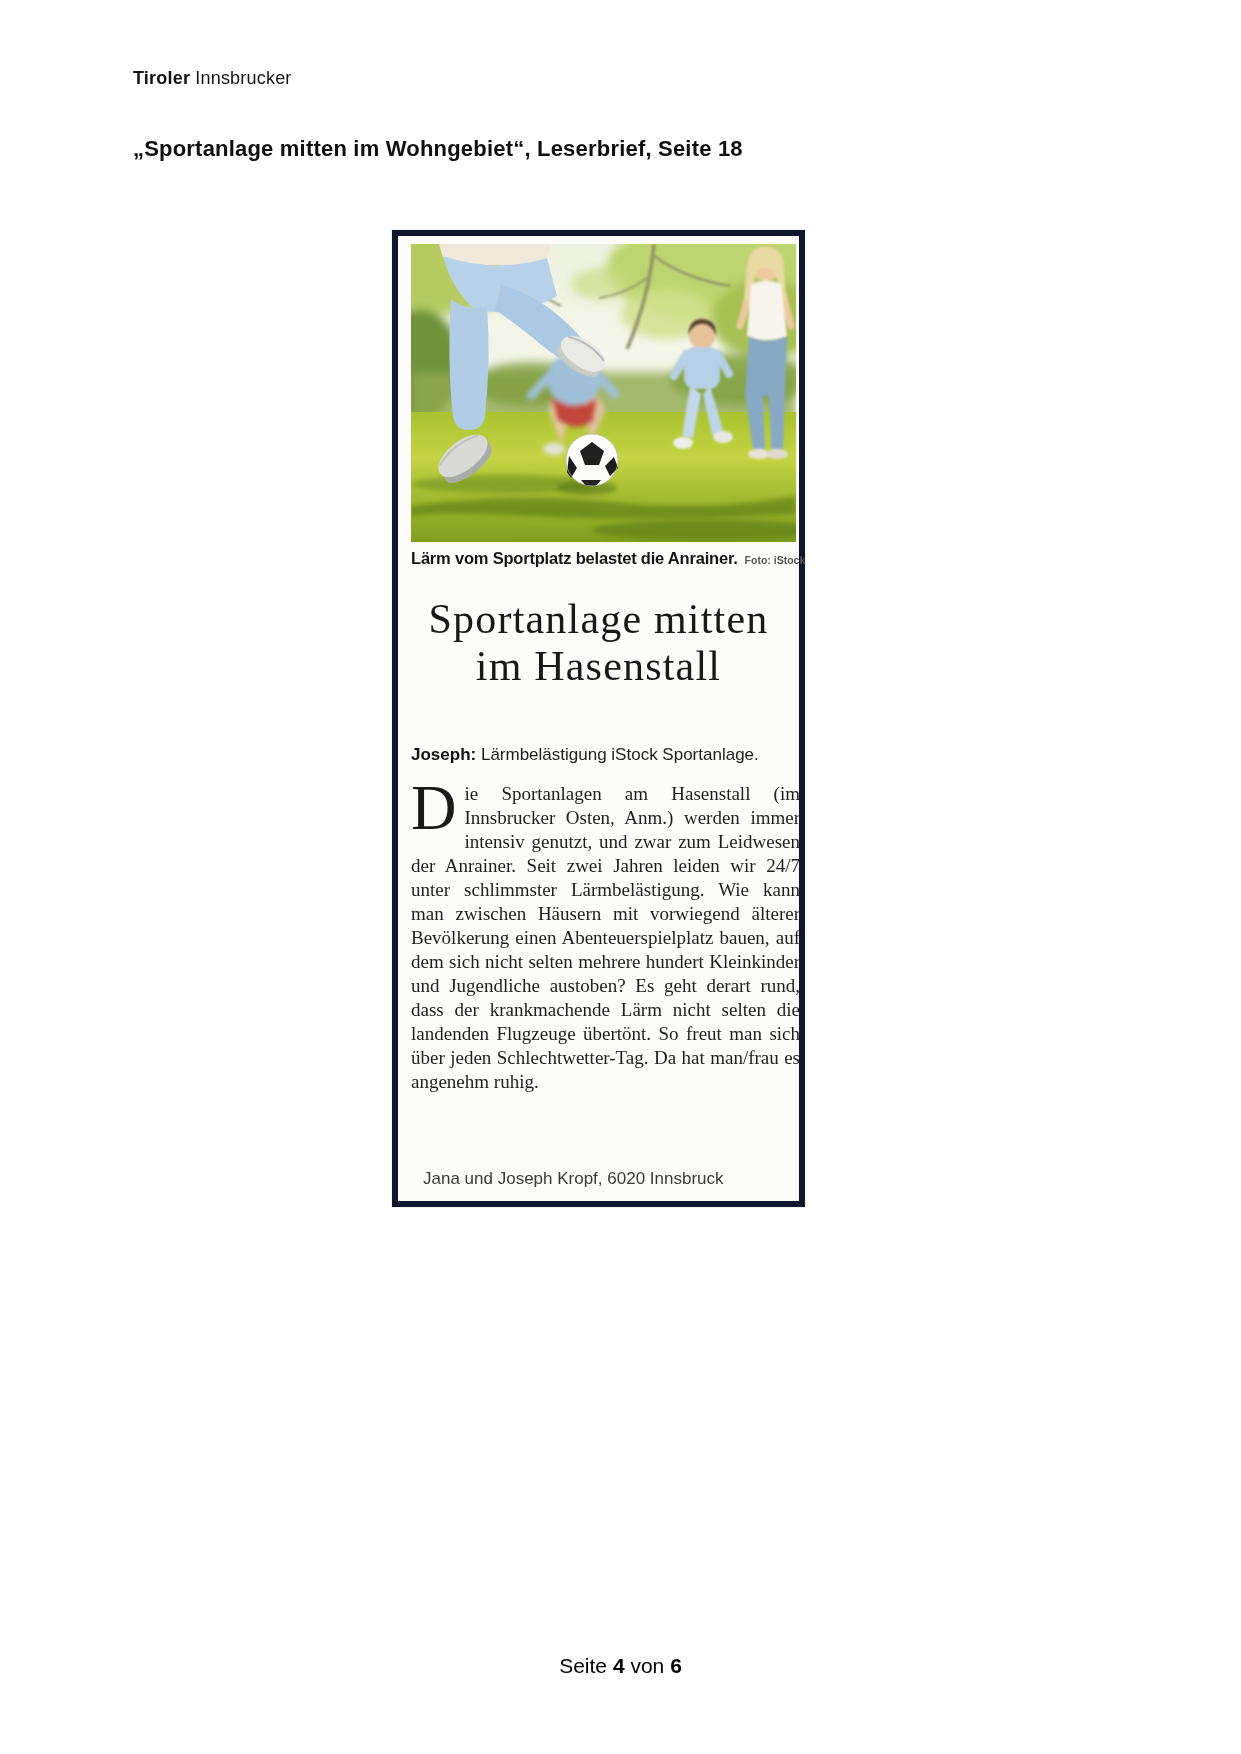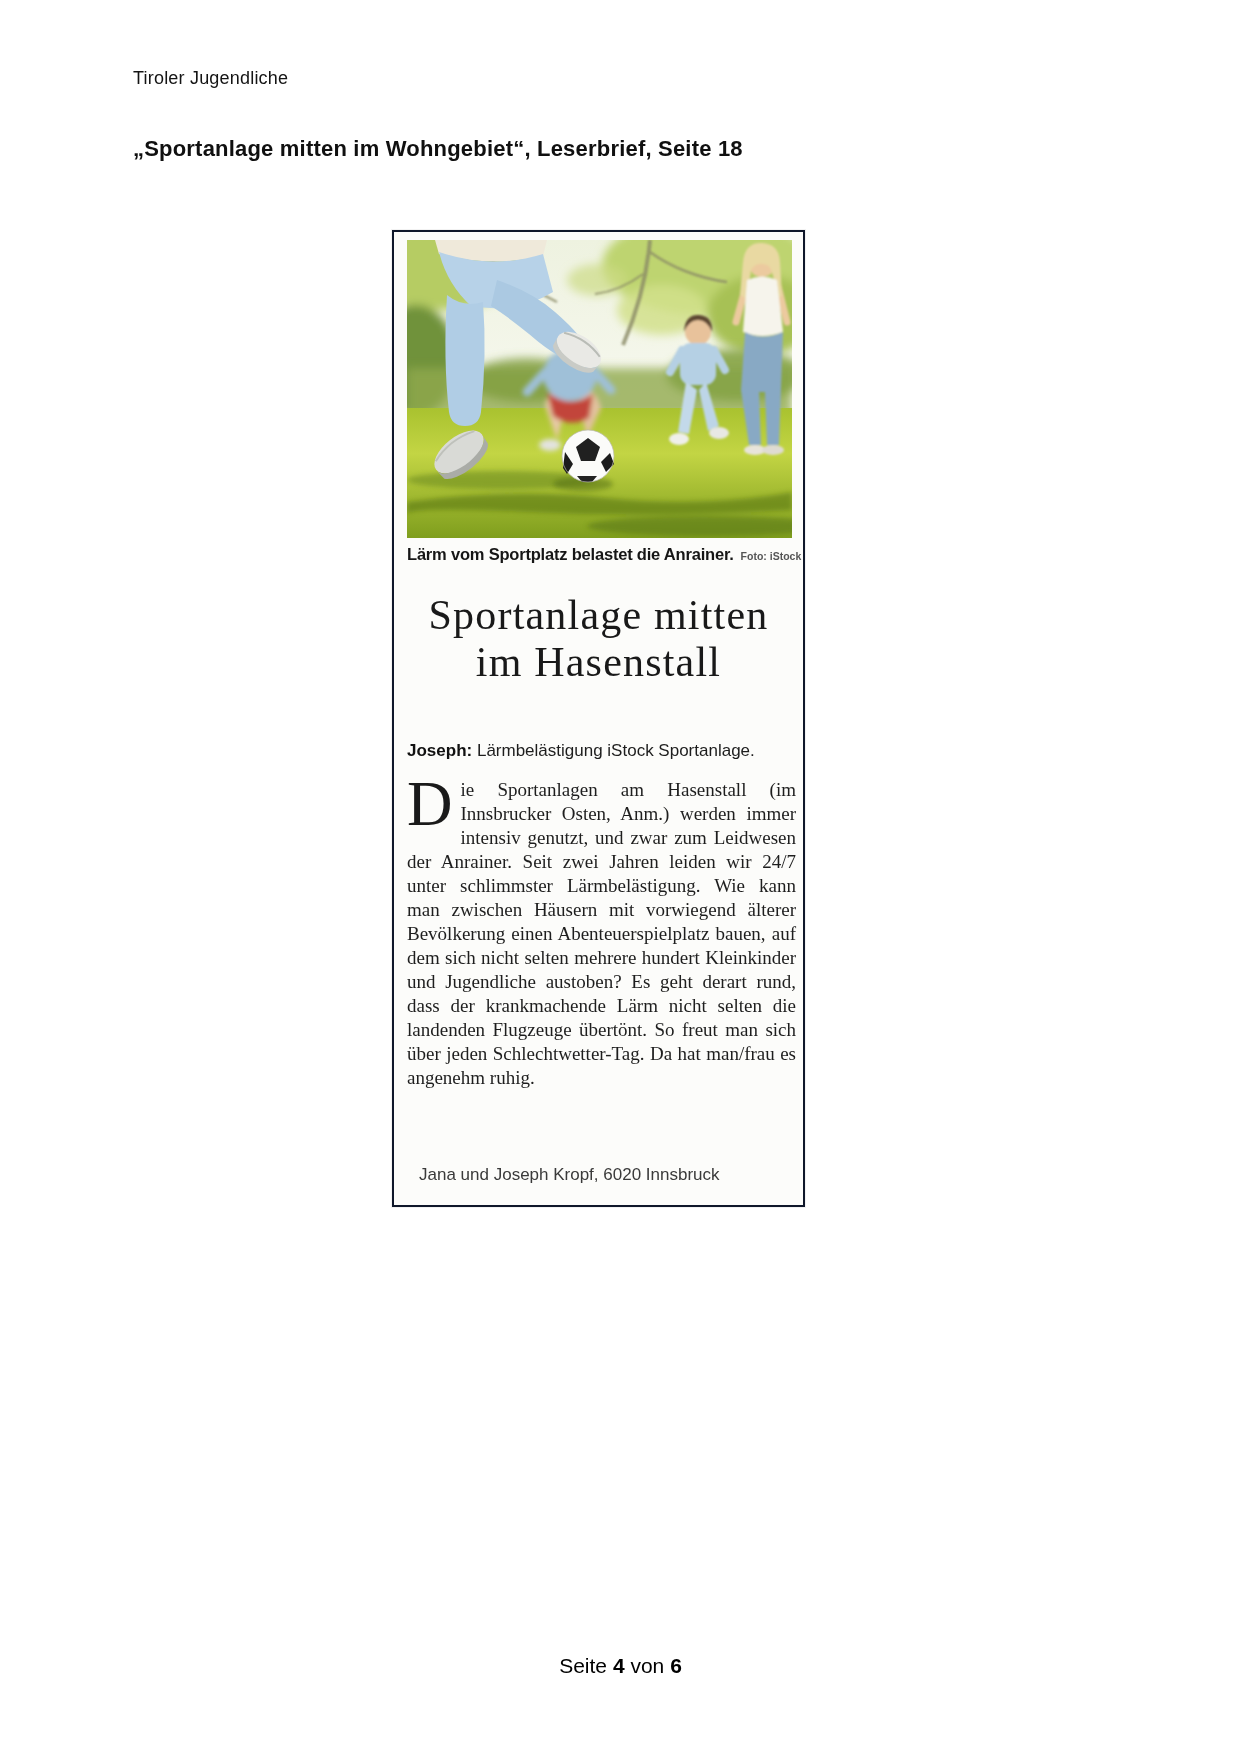--- a/index.html
+++ b/index.html
@@ -2,27 +2,27 @@
 <html><head>
 <meta charset="utf-8">
 <style>
   html,body{margin:0;padding:0;}
   body{
     width:1241px;height:1754px;position:relative;background:#ffffff;
     font-family:"Liberation Sans",sans-serif;color:#111;overflow:hidden;
   }
   
   .doc-header{position:absolute;left:133px;top:68px;font-size:18px;color:#141414;letter-spacing:.2px;}
-  .doc-header .bold{font-weight:normal;}
+  .doc-header .bold{font-weight:bold;}
   
   .doc-title{position:absolute;left:133px;top:136px;margin:0;font-size:22px;font-weight:bold;color:#101010;letter-spacing:.2px;}
   
   .clipping{
     position:absolute;left:392px;top:230px;width:413px;height:977px;
-    background:#fcfcfa;border:2px solid #0f172a;box-sizing:border-box;
+    background:#fcfcfa;border:6px solid #0f172a;box-sizing:border-box;
     box-shadow:0 0 0 1px rgba(0,0,0,.05);
   }
   .photo-frame{position:absolute;left:13px;top:8px;width:385px;height:298px;overflow:hidden;margin:0;background:#eef1e2;}
   .photo-frame svg{display:block;}
   .caption-row{position:absolute;left:13px;top:311px;width:390px;line-height:22px;white-space:nowrap;}
   .caption{font-size:16.5px;font-weight:bold;color:#161616;letter-spacing:-0.2px;}
   .credit{font-size:10.5px;font-weight:bold;color:#555;margin-left:7px;}
   .headline{
     position:absolute;left:0;right:0;top:360px;margin:0;text-align:center;
     font-family:"Liberation Serif",serif;font-weight:400;font-size:42px;line-height:47px;
@@ -42,21 +42,21 @@
   }
   .signature{position:absolute;left:13px;top:921px;margin:12px;font-size:17px;color:#3a3a3a;}
   
   .page-footer{position:absolute;left:0;right:0;top:1654px;text-align:center;font-size:21px;color:#000000;}
 </style>
 </head>
 <body>
 
 <div class="page">
 
-  <header class="doc-header"><span class="bold">Tiroler</span> <span>Jugendliche</span></header>
+  <header class="doc-header"><span class="bold">Tiroler</span> <span>Innsbrucker</span></header>
 
   <h1 class="doc-title">„Sportanlage mitten im Wohngebiet“, Leserbrief, Seite 18</h1>
 
   <section class="clipping">
 
     <figure class="photo-frame">
       <svg viewBox="0 0 385 298" width="385" height="298" xmlns="http://www.w3.org/2000/svg">
         <defs>
           <linearGradient id="sky" x1="0" x2="0" y1="0" y2="1">
             <stop offset="0" stop-color="#eef2e0"></stop>

